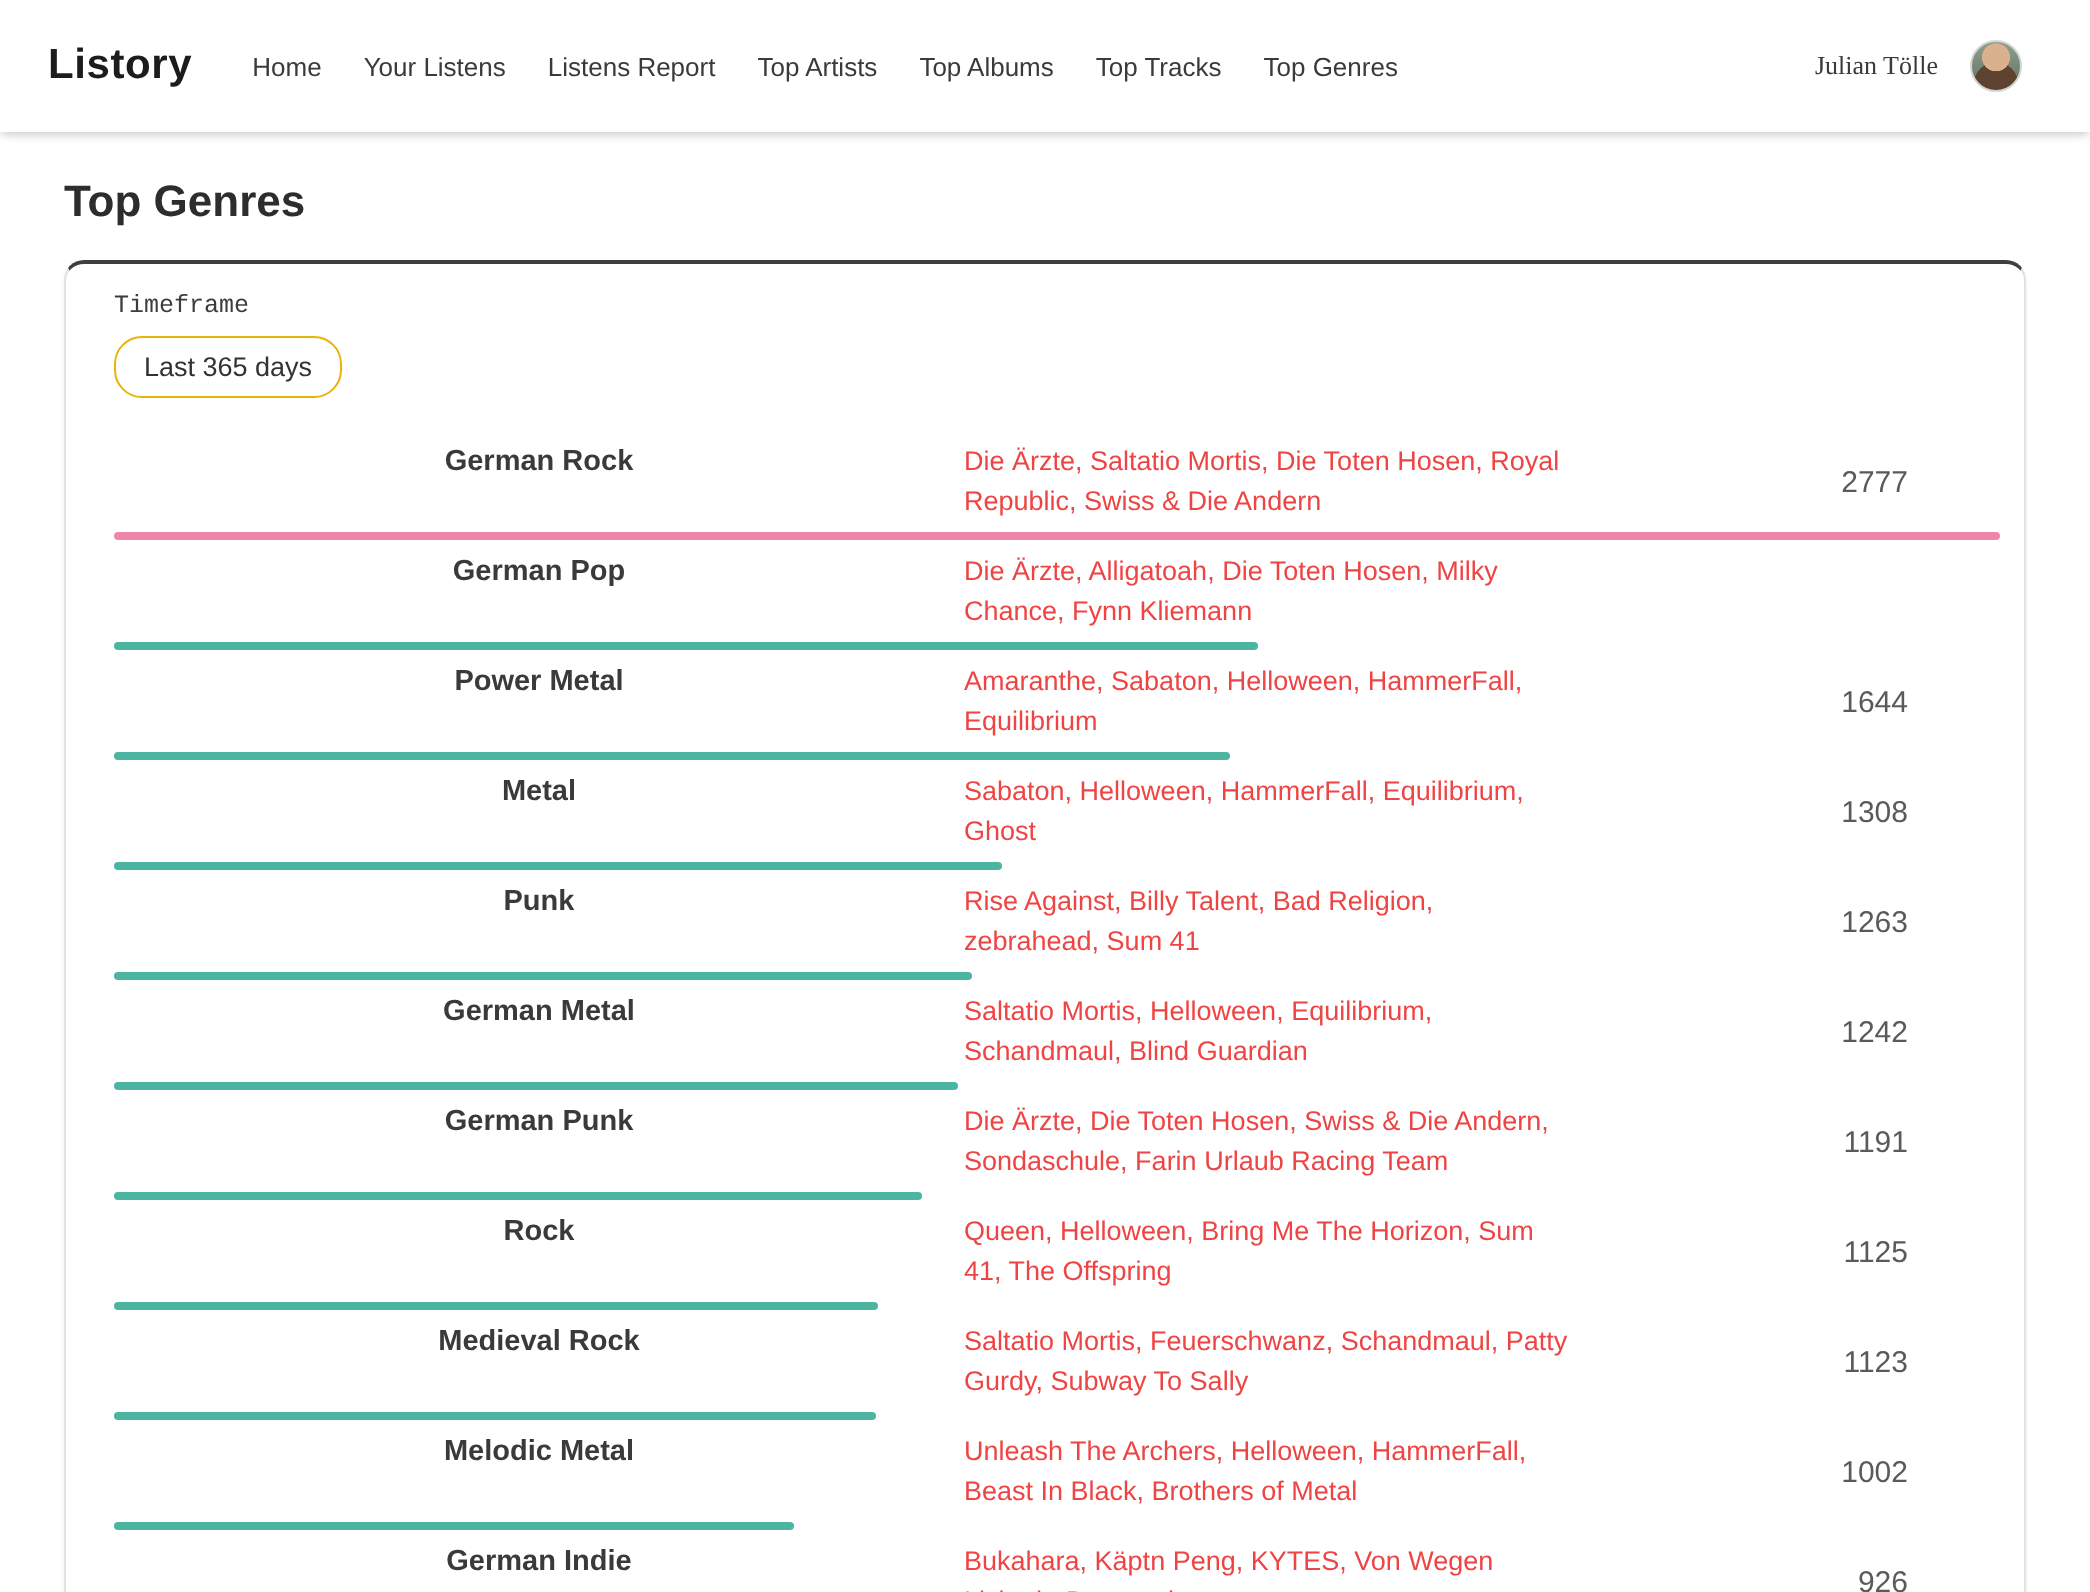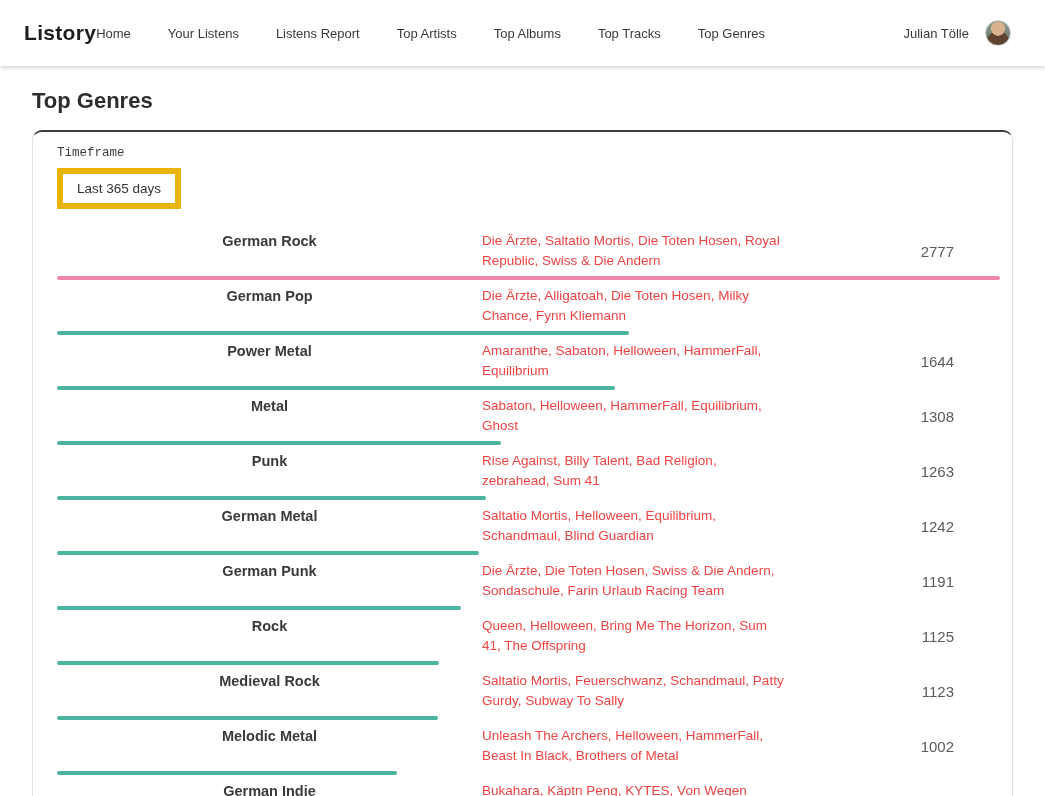--- a/index.html
+++ b/index.html
@@ -12,28 +12,28 @@
   
   header {
     height:66px; background:#fff;
     display:flex; align-items:center;
     padding:0 34px 0 24px;
     box-shadow:0 2px 4px -1px rgba(0,0,0,0.14), 0 1px 6px rgba(0,0,0,0.10);
     position:relative; z-index:5;
   }
   .logo {
     font-size:21px; font-weight:800; color:#1c1c1c;
-    letter-spacing:0.3px; cursor:pointer;
+    letter-spacing:0.3px; margin-right:30px; cursor:pointer;
   }
-  nav { display:flex; align-items:center; gap:37px; flex:1; }
+  nav { display:flex; align-items:center; gap:21px; flex:1; }
   nav a {
     font-size:13px; color:#3a3a3a; text-decoration:none; white-space:nowrap;
   }
   .user { display:flex; align-items:center; gap:16px; }
-  .user-name { font-size:13px; color:#3a3a3a; cursor:pointer; }
+  .user-name { font-size:13px; color:#3a3a3a; cursor:pointer;font-family:Liberation Serif, serif; }
   .avatar {
     width:26px; height:26px; border-radius:50%;
     background:
       radial-gradient(circle at 50% 32%, #d9b18c 0 34%, rgba(0,0,0,0) 35%),
       radial-gradient(circle at 50% 88%, #5d4330 0 45%, rgba(0,0,0,0) 46%),
       linear-gradient(180deg, #8fa08f 0%, #5f6f62 100%);
     border:1px solid #d5d5d5; cursor:pointer; flex-shrink:0;
   }
   
   main { padding:20px 32px 0; }
@@ -43,21 +43,21 @@
     border:1px solid #e2e2e2;
     border-top:2px solid #3f3f3f;
     border-radius:10px;
     box-shadow:0 1px 2px rgba(0,0,0,0.06);
     padding:14px 12px 24px 24px;
     height:920px;
   }
   .tf-label { font-size:12.5px; color:#3d3d3d; margin-bottom:8px;font-family:Liberation Mono, monospace; }
   .tf-btn {
     font-family:inherit; font-size:13.5px; color:#333;
-    background:#fff; border:6px solid #eab308; border-radius:0;
+    background:#fff; border:1px solid #eab308; border-radius:14px;
     padding:7px 14px; cursor:pointer;
   }
   .rows { margin-top:22px; }
   .row { margin-bottom:6px; }
   .cols { display:flex; align-items:flex-start; }
   .gname {
     width:425px; flex-shrink:0;
     font-size:14.5px; font-weight:700; color:#3a3a3a; line-height:20px;text-align:center;
   }
   .gartists {

